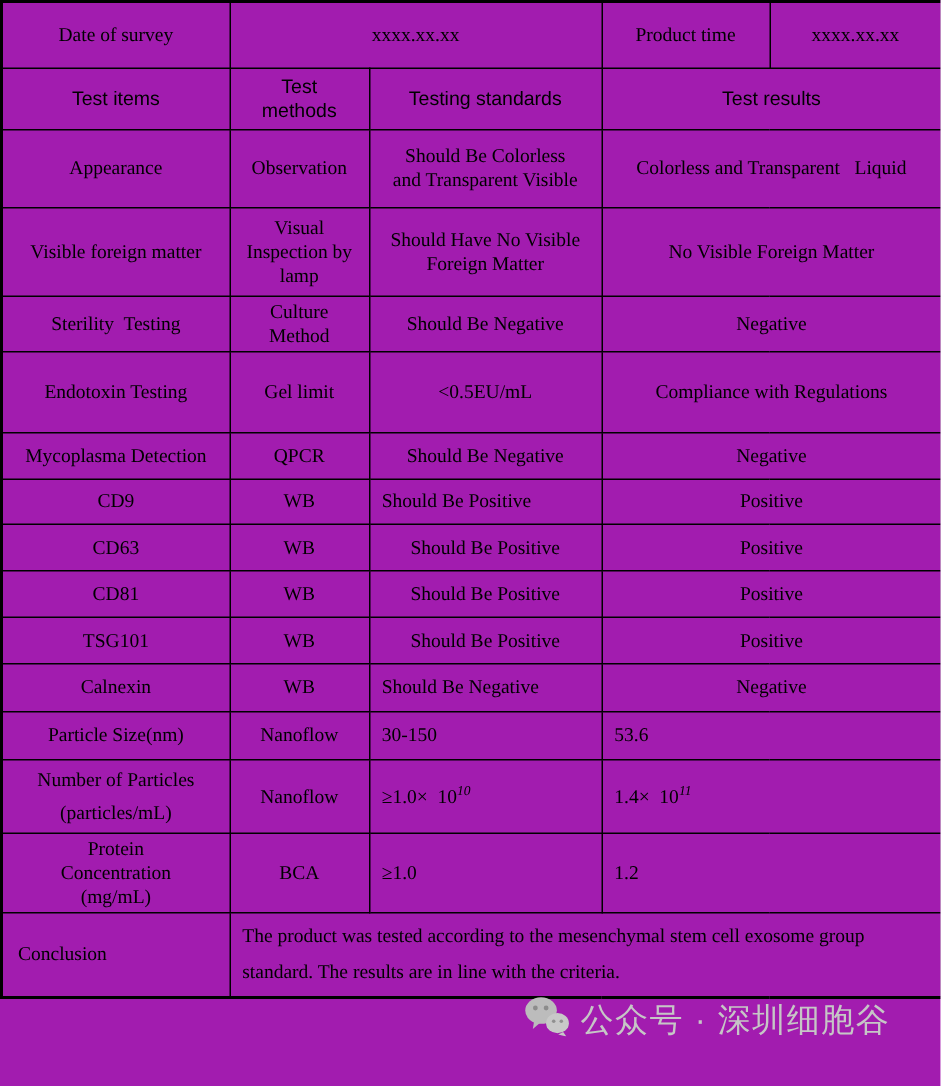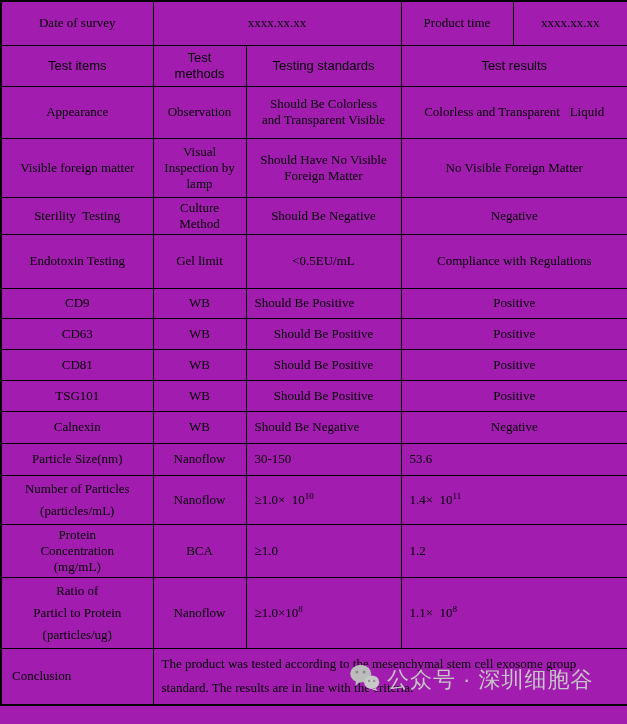--- a/index.html
+++ b/index.html
@@ -18,21 +18,21 @@
     padding:2px 4px;box-sizing:border-box;
     white-space:pre-wrap;word-wrap:break-word;
     color:#000;
   }
   tr.hdr2 td{font-family:"Liberation Sans", sans-serif;font-size:13px;}
   td.al{text-align:left;padding-left:8px;}
   td.lh22{line-height:22px;}
   td.lh16{line-height:16px;}
   td.concl-label{text-align:left;padding-left:10px;}
   td.concl-text{text-align:left;padding-left:8px;padding-right:4px;line-height:24px;}
-  sup{font-size:9px;line-height:0;}
+  sup{font-size:9px;line-height:0;font-style:italic;}
   
   tr.r0{height:44px}tr.r1{height:41px}tr.r2{height:52px}tr.r3{height:59px}
   tr.r4{height:31px}tr.r5{height:54px}tr.r6{height:31px}tr.r7{height:30px}
   tr.r8{height:31px}tr.r9{height:31px}tr.r10{height:31px}tr.r11{height:32px}
   tr.r12{height:32px}tr.r13{height:32px}tr.r14{height:52px}tr.r15{height:48px}tr.r17{height:57px}
   .watermark{
     position:absolute;left:349px;top:664px;
     display:flex;align-items:center;gap:7px;
     pointer-events:none;
   }
@@ -96,20 +96,26 @@
       <td colspan="2">Negative</td>
     </tr>
 
     <tr class="r5">
       <td>Endotoxin Testing</td>
       <td>Gel limit</td>
       <td>&lt;0.5EU/mL</td>
       <td colspan="2">Compliance with Regulations</td>
     </tr>
 
+    <tr class="r6">
+      <td>Mycoplasma Detection</td>
+      <td>QPCR</td>
+      <td>Should Be Negative</td>
+      <td colspan="2">Negative</td>
+    </tr>
 
     <tr class="r7">
       <td>CD9</td>
       <td>WB</td>
       <td class="al">Should Be Positive</td>
       <td colspan="2">Positive</td>
     </tr>
 
     <tr class="r8">
       <td>CD63</td>
@@ -156,28 +162,20 @@
 
     <tr class="r14">
       <td class="lh16">Protein
 Concentration
 (mg/mL)</td>
       <td>BCA</td>
       <td class="al">≥1.0</td>
       <td colspan="2" class="al">1.2</td>
     </tr>
 
-    <tr class="r15">
-      <td class="lh22">Ratio of
-Particl to Protein
-(particles/ug)</td>
-      <td>Nanoflow</td>
-      <td class="al"><span>≥1.0×10</span><sup>8</sup></td>
-      <td colspan="2" class="al"><span>1.1×  10</span><sup>8</sup></td>
-    </tr>
 
     <tr class="r17">
       <td class="concl-label">Conclusion</td>
       <td colspan="4" class="concl-text">The product was tested according to the mesenchymal stem cell exosome group
 standard. The results are in line with the criteria.</td>
     </tr>
   </tbody>
     </table>
 
   <div class="watermark">

